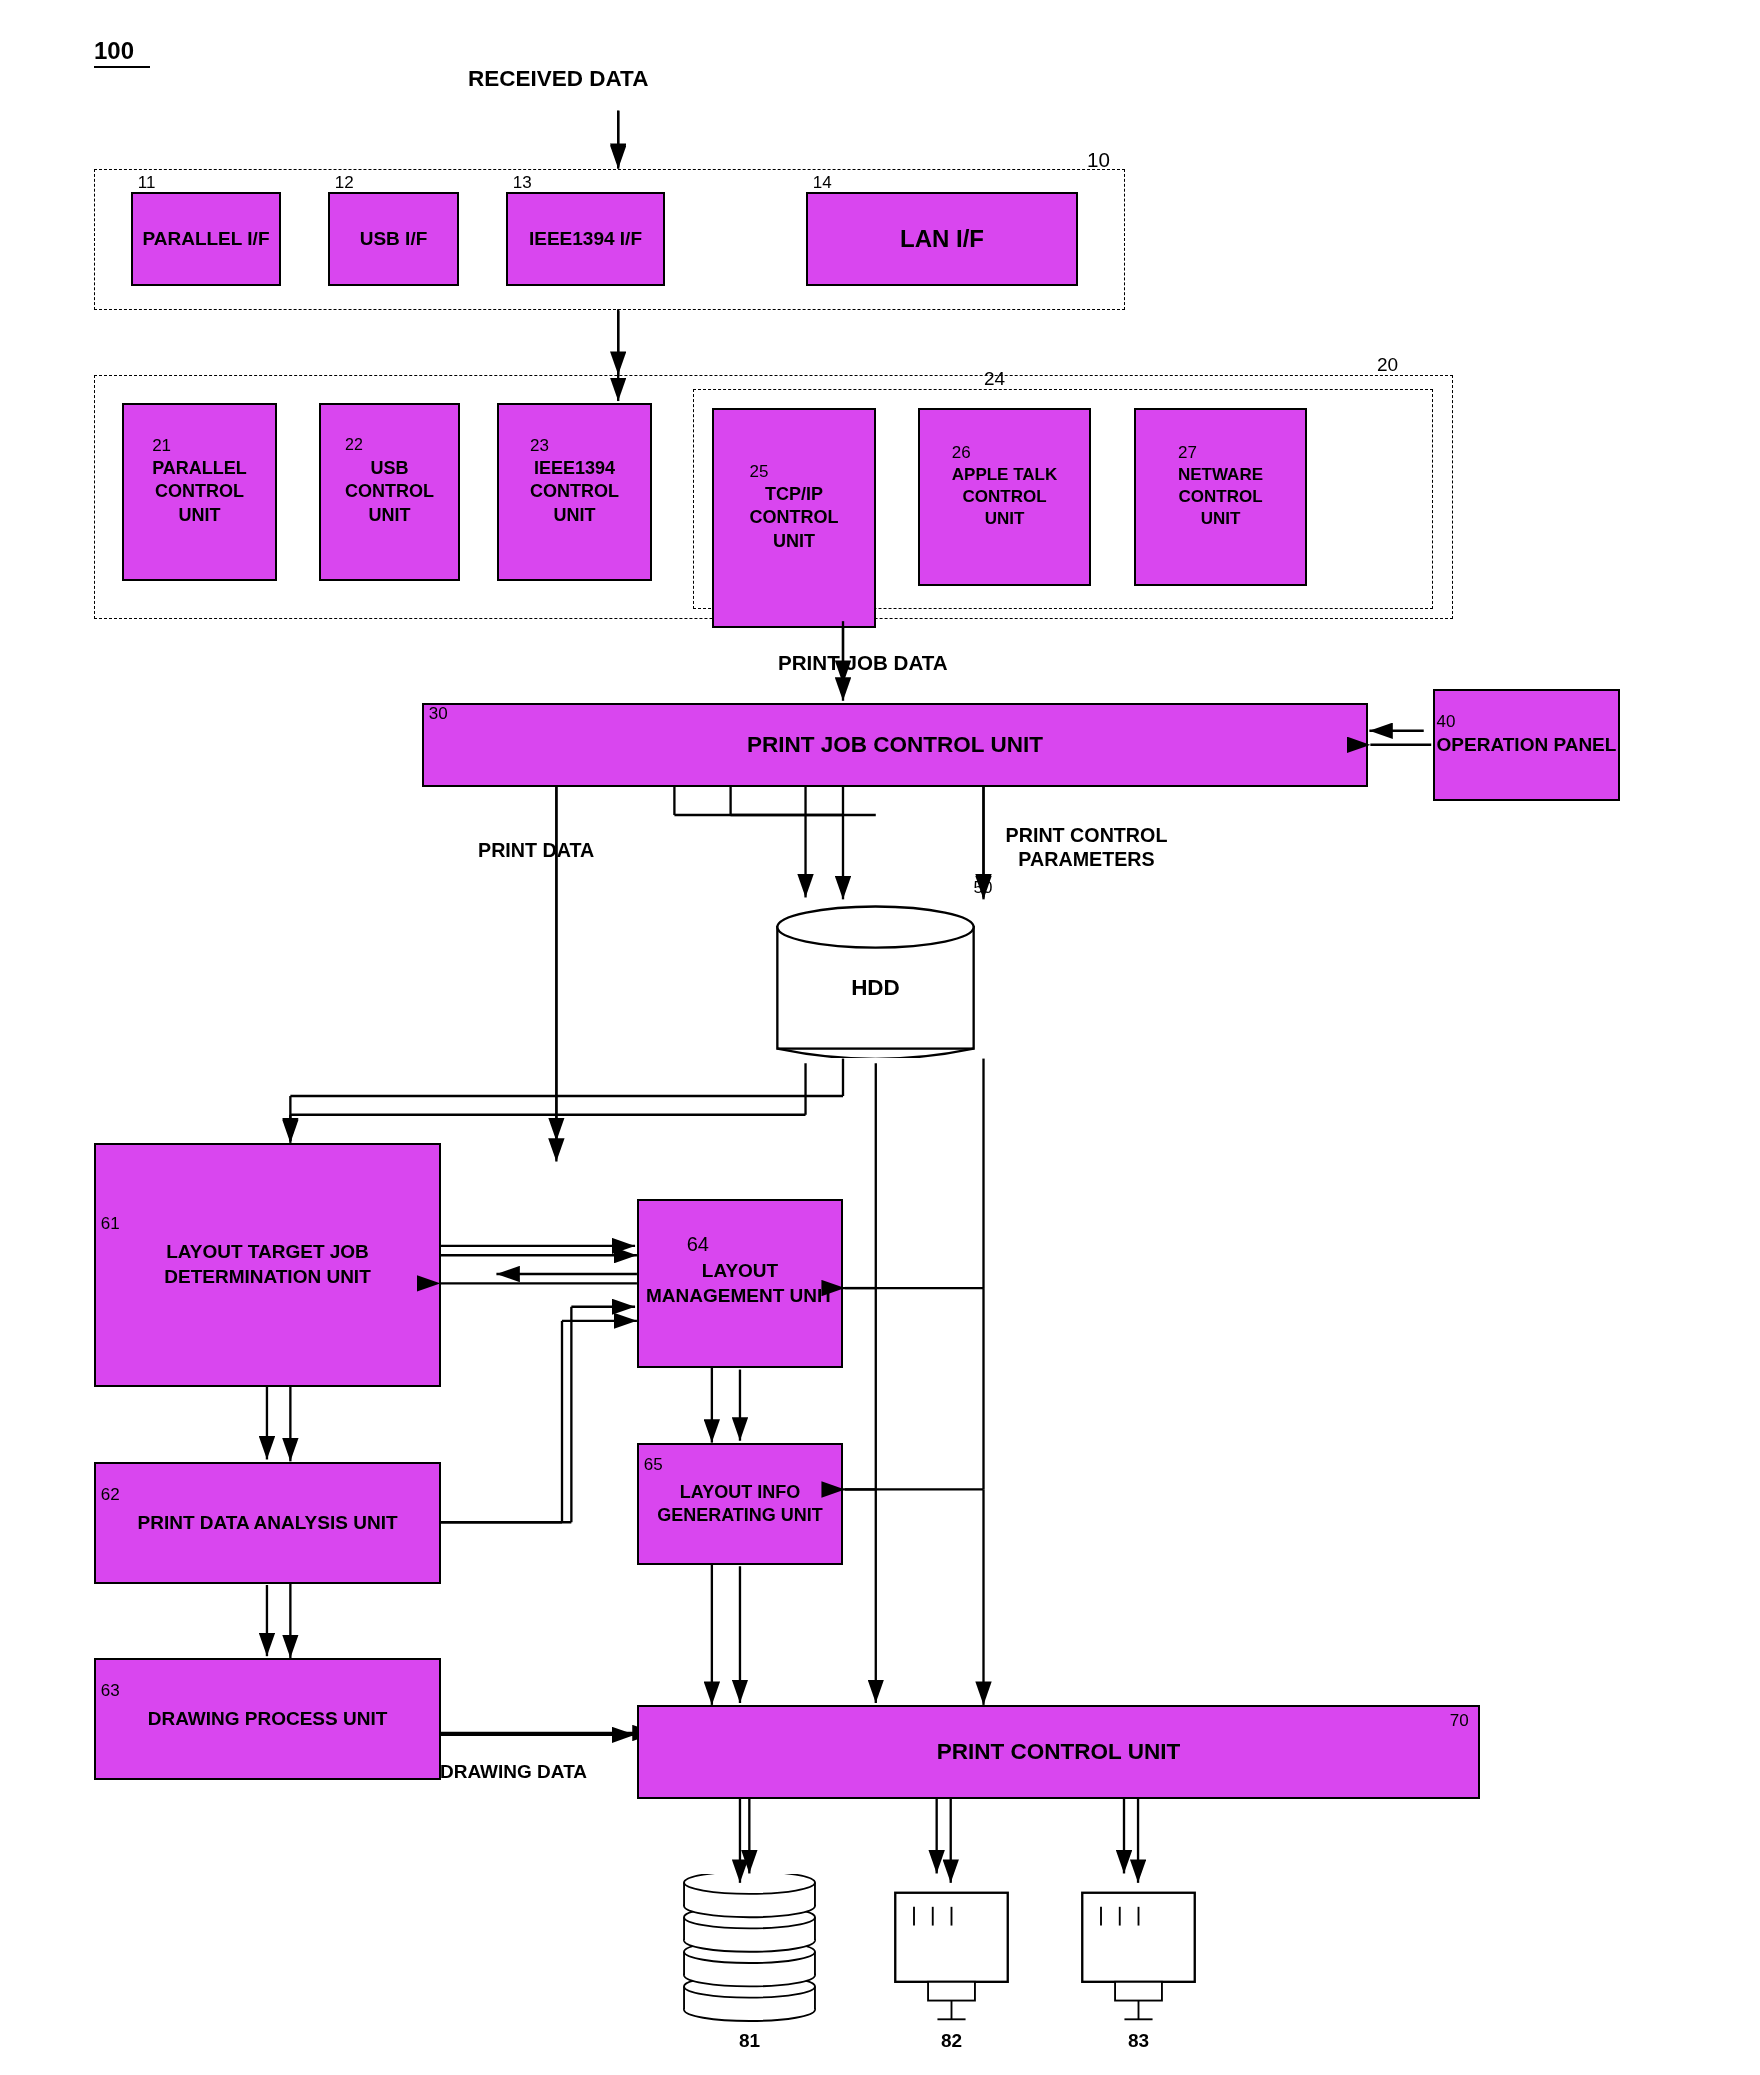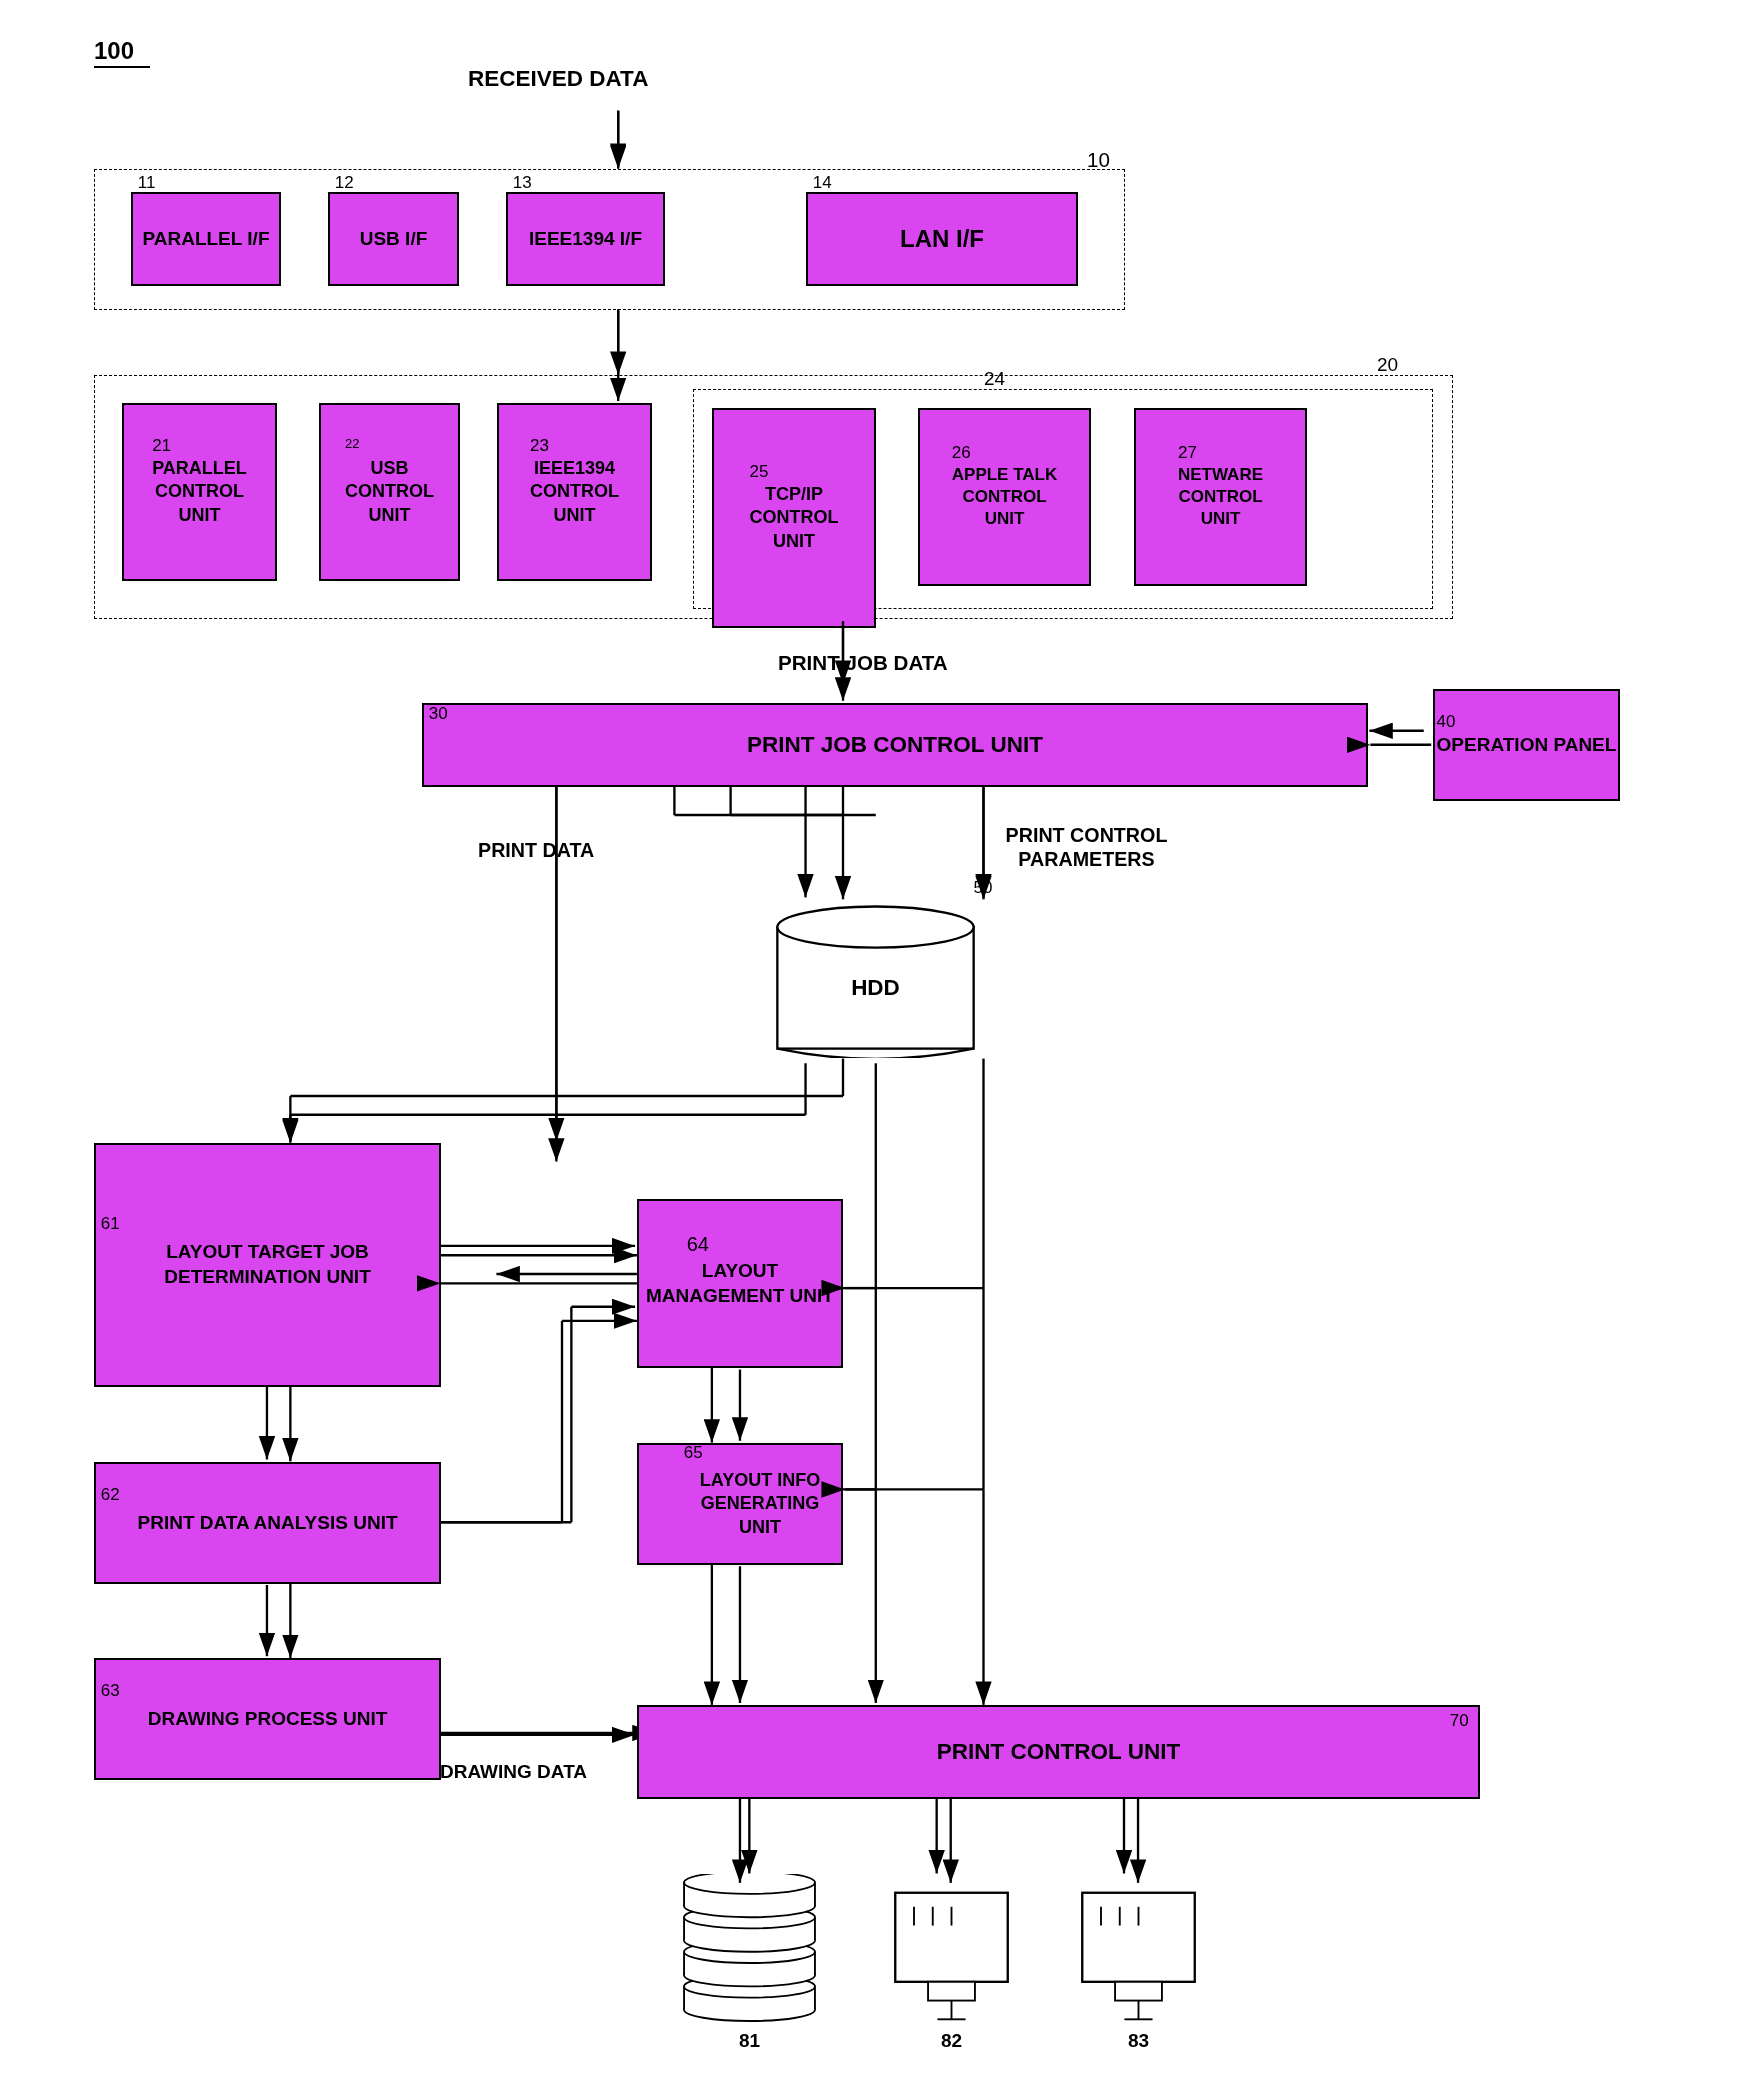--- a/index.html
+++ b/index.html
@@ -175,21 +175,21 @@
 
   <div class="box" style="top:403px; left:122px; width:155px; height:178px;">
     <div style="position:relative;">
       <div style="font-size:17px; position:absolute; top:-20.6px; left:0px;">21</div>
       <div class="label-text" style="font-size:18px;">PARALLEL<br>CONTROL<br>UNIT</div>
     </div>
   </div>
 
   <div class="box" style="top:403px; left:319px; width:141px; height:178px;">
     <div style="position:relative;">
-      <div style="font-size:13px; position:absolute; top:-20.6px; left:0px;">22</div>
+      <div style="font-size:16px; position:absolute; top:-20.6px; left:0px;">22</div>
       <div class="label-text" style="font-size:18px;">USB<br>CONTROL<br>UNIT</div>
     </div>
   </div>
 
   <div class="box" style="top:403px; left:497px; width:155px; height:178px;">
     <div style="position:relative;">
       <div style="font-size:17px; position:absolute; top:-20.6px; left:0px;">23</div>
       <div class="label-text" style="font-size:18px;">IEEE1394<br>CONTROL<br>UNIT</div>
     </div>
   </div>
@@ -282,21 +282,21 @@
 
   <div class="box" style="top:1199px; left:637px; width:206px; height:169px;">
     <div style="position:relative; width:100%;">
       <div style="font-size:20px; position:absolute; top:-26px; left:4.7px;margin-left:43px;">64</div>
       <div class="label-text" style="font-size:19px;">LAYOUT
 MANAGEMENT
 UNIT</div>
     </div>
   </div>
 
-  <div class="box" style="top:1443px; left:637px; width:206px; height:122px;padding-left:40px;">
+  <div class="box" style="top:1443px; left:637px; width:206px; height:122px;">
     <div style="position:relative; width:100%;">
       <div style="font-size:17px; position:absolute; top:-26px; left:4.7px;">65</div>
       <div class="label-text" style="font-size:18px;">LAYOUT INFO
 GENERATING
 UNIT</div>
     </div>
   </div>
 
   <div class="box" style="top:1705px; left:637px; width:843px; height:94px;">
     <div style="position:relative; width:100%;">

